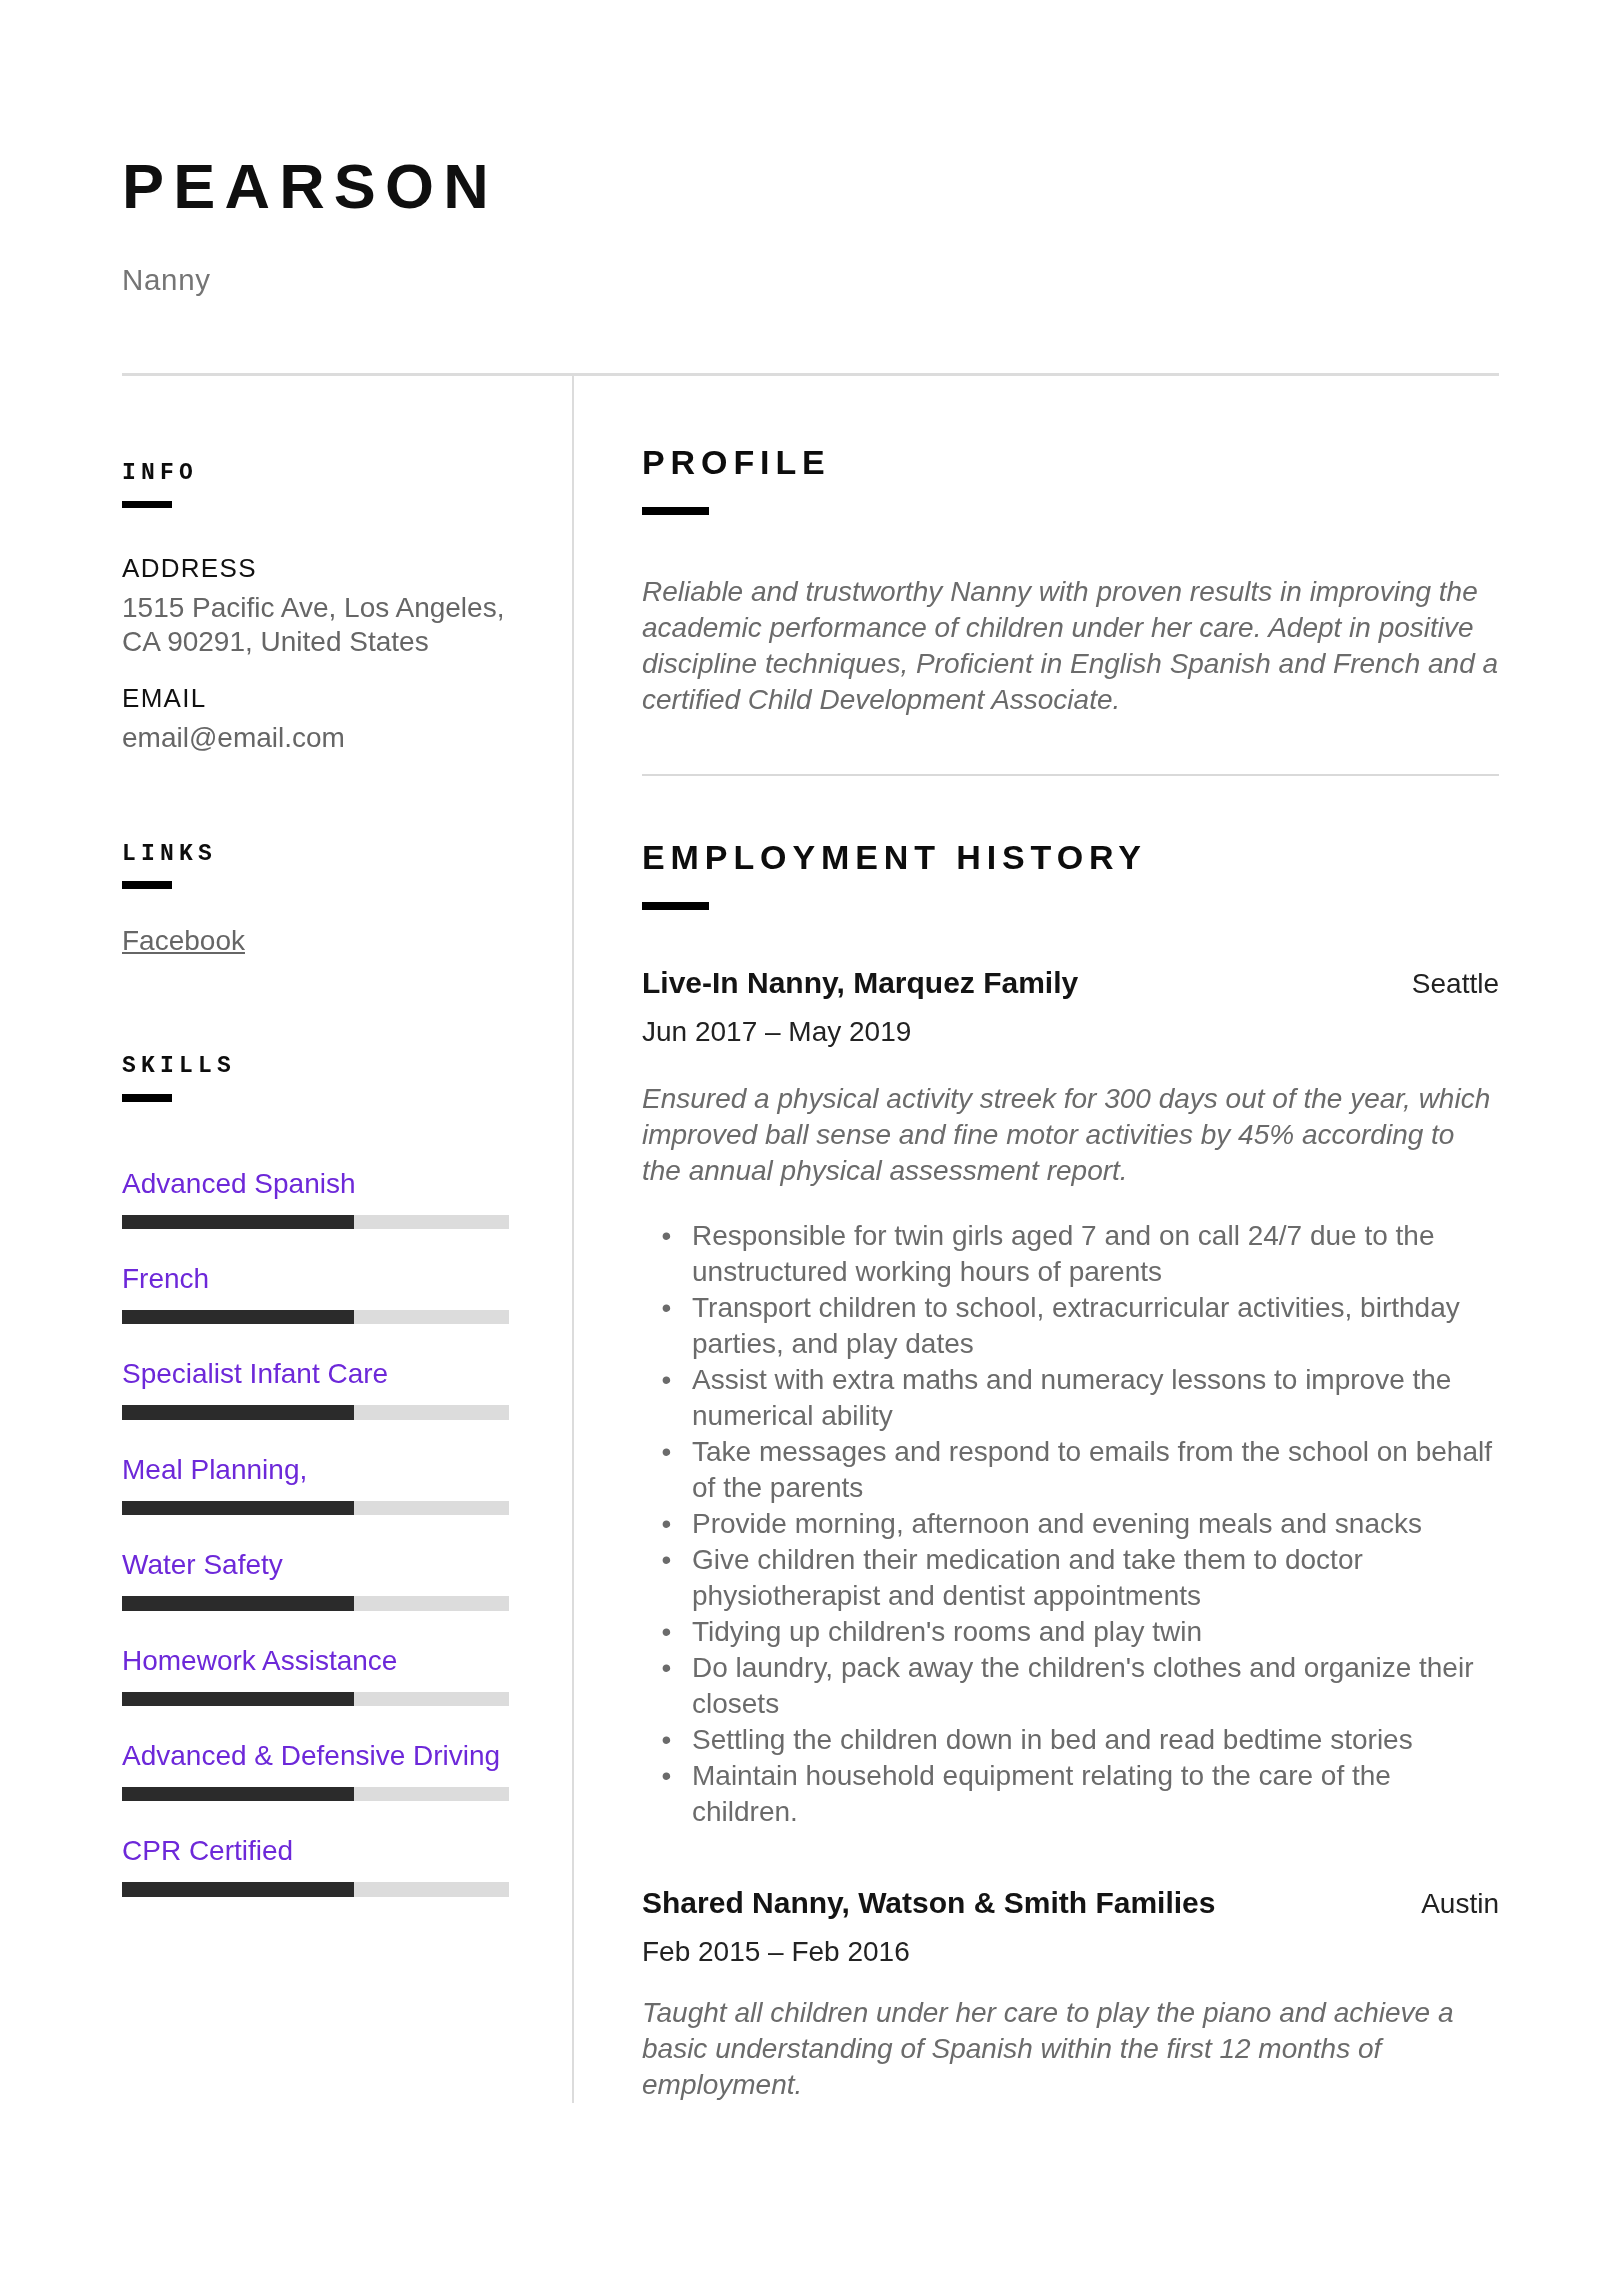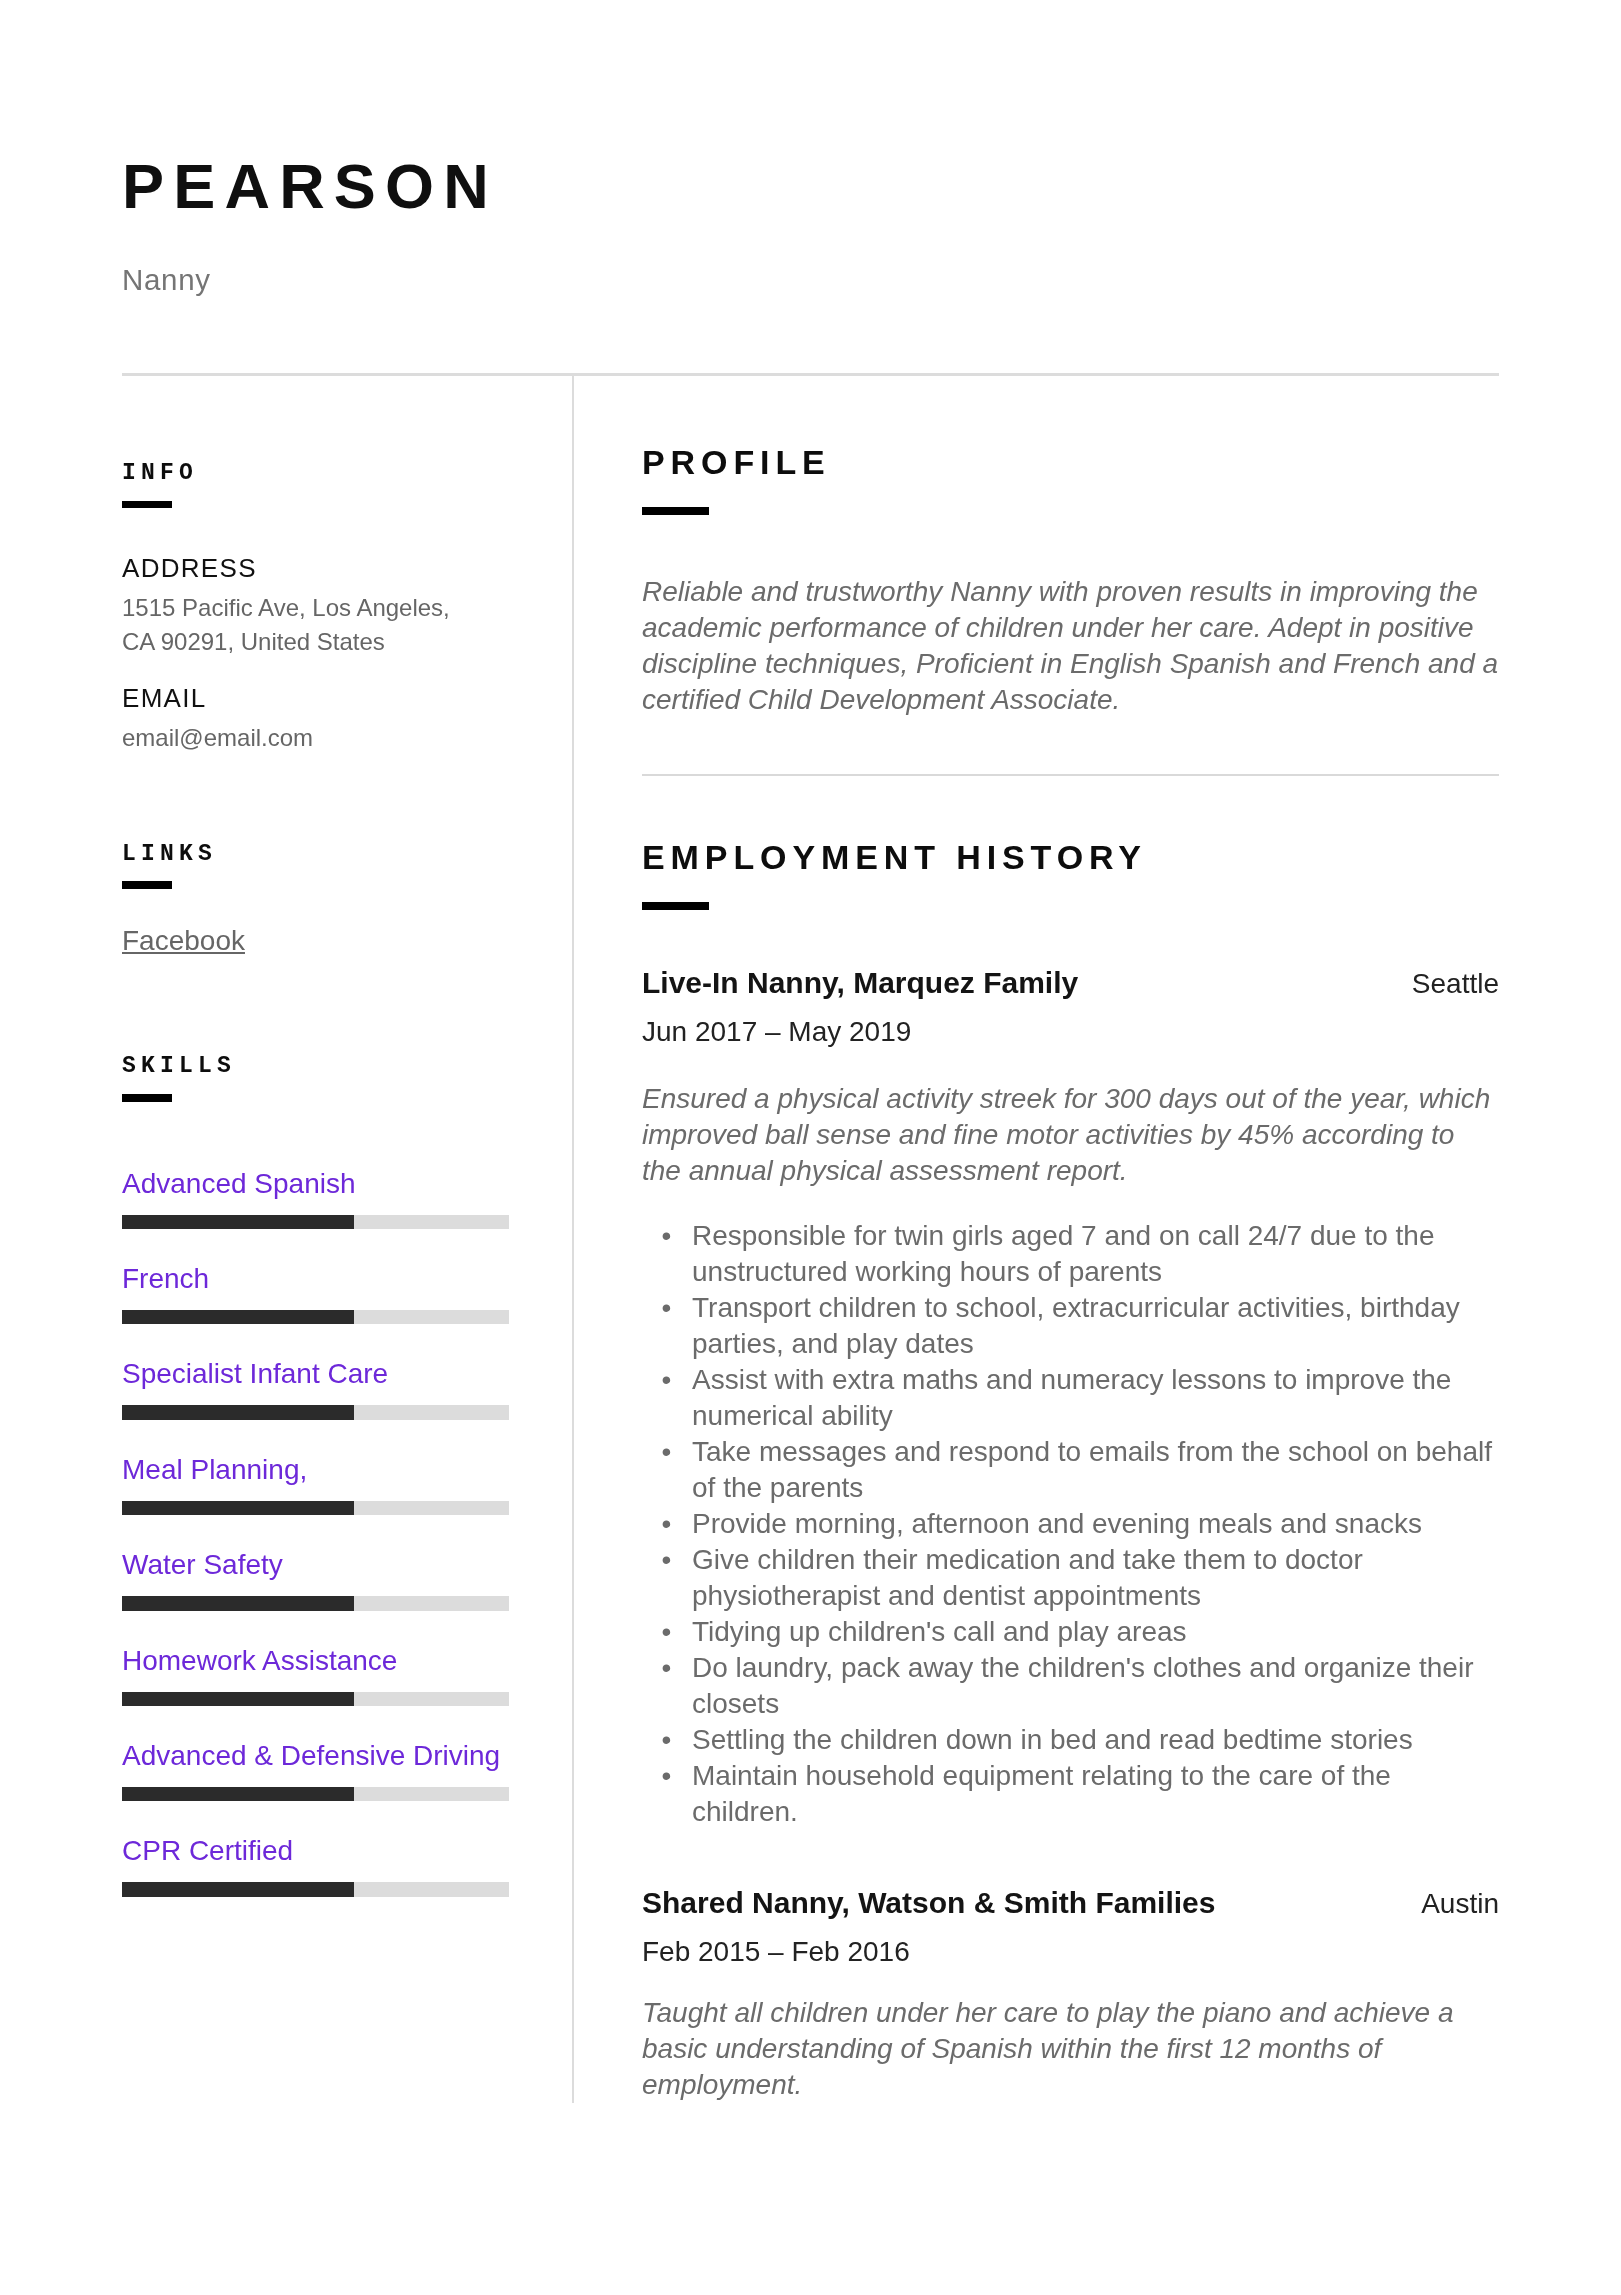--- a/index.html
+++ b/index.html
@@ -19,21 +19,21 @@
   
   .sec-h{font-size:34px;line-height:38px;font-weight:700;letter-spacing:5.9px;color:#0d0d0d;}
   .sec-h.left{font-size:23px;line-height:33px;letter-spacing:5.2px;font-family:Liberation Mono, monospace;}
   .sec-bar{height:7.9px;background:#000;}
   .sec-bar.left{width:50px;margin-top:10.5px;}
   .sec-bar.right{width:67px;margin-top:26px;}
 
   
   .field-label{margin-top:23.6px;font-size:26px;line-height:30px;font-weight:400;letter-spacing:1.3px;color:#111;}
   .field-label.first{margin-top:45px;}
-  .field-value{margin-top:7.9px;font-size:24px;line-height:34px;color:#666;}
+  .field-value{margin-top:7.9px;font-size:28px;line-height:34px;color:#666;}
   .links-section{margin-top:83px;}
   .link-item{margin-top:35px;font-size:28px;line-height:34px;color:#666;text-decoration:underline;display:inline-block;cursor:pointer;}
   .link-item.first{margin-top:62px;}
   .link-row{line-height:0;}
   .skills-section{margin-top:92px;}
   .skill{margin-top:33px;}
   .skill.first{margin-top:65px;}
   .skill-name{font-size:28px;line-height:33px;color:#6d28d9;}
   .skill-bar{margin-top:15px;width:387px;height:14.4px;background:#dcdcdc;}
   .skill-fill{height:100%;background:#2b2b2b;}
@@ -178,21 +178,21 @@
     </div>
     <div class="job-dates">Jun 2017 – May 2019</div>
     <div class="para job-summary">Ensured a physical activity streek for 300 days out of the year, which improved ball sense and fine motor activities by 45% according to the annual physical assessment report.</div>
     <ul class="bullets">
                 <li>Responsible for twin girls aged 7 and on call 24/7 due to the unstructured working hours of parents</li>
                 <li>Transport children to school, extracurricular activities, birthday parties, and play dates</li>
                 <li>Assist with extra maths and numeracy lessons to improve the numerical ability</li>
                 <li>Take messages and respond to emails from the school on behalf of the parents</li>
                 <li>Provide morning, afternoon and evening meals and snacks</li>
                 <li>Give children their medication and take them to doctor physiotherapist and dentist appointments</li>
-                <li>Tidying up children's call and play areas</li>
+                <li>Tidying up children's rooms and play twin</li>
                 <li>Do laundry, pack away the children's clothes and organize their closets</li>
                 <li>Settling the children down in bed and read bedtime stories</li>
                 <li>Maintain household equipment relating to the care of the children.</li>
               </ul>
   </div>
 
   <div class="job job2">
     <div class="job-head">
       <div class="job-title">Shared Nanny, Watson &amp; Smith Families</div>
       <div class="job-loc">Austin</div>

